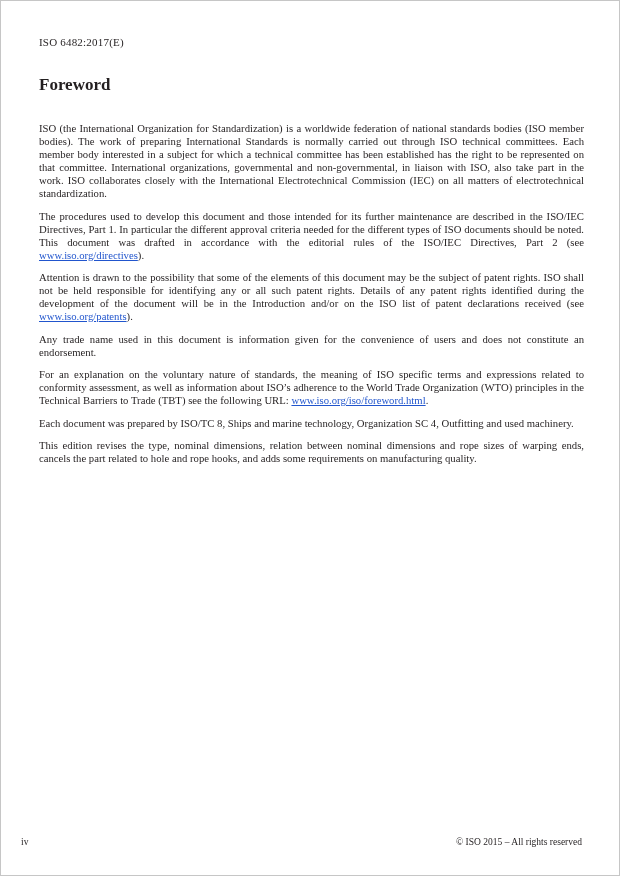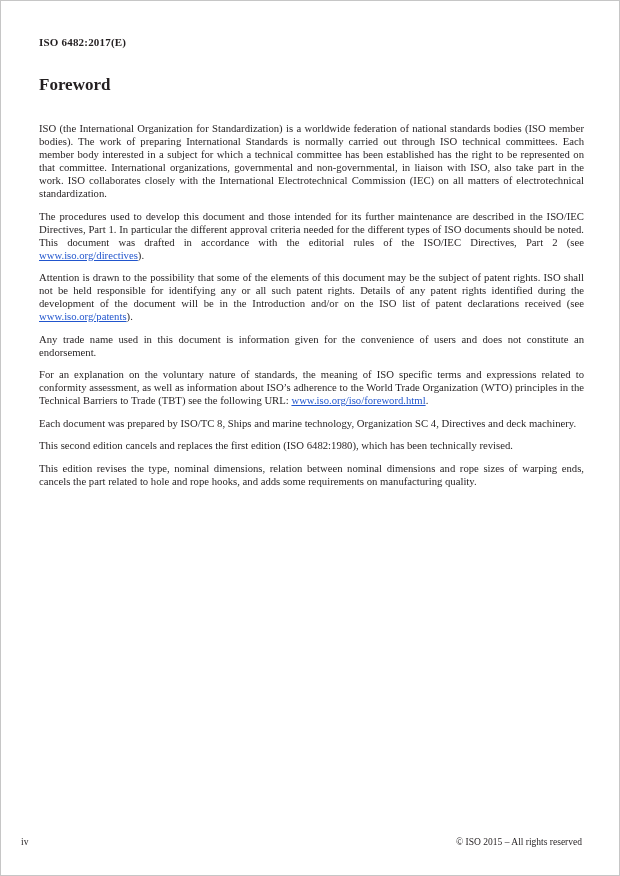--- a/index.html
+++ b/index.html
@@ -12,21 +12,21 @@
     color: var(--text-color, #231f20);
   }
   .page {
     position: absolute; top: 0; left: 0;
     width: 620px; height: 876px;
     background: #ffffff;
     border: 1px solid var(--border-color, #c6c6c6);
   }
   .doc-ref {
     position: absolute; top: 35px; left: 38px;
-    font-size: 11px; font-weight: bold; letter-spacing: 0.2px;
+    font-size: 11px; font-weight: normal; letter-spacing: 0.2px;
   }
   .fw-title {
     position: absolute; top: 74px; left: 38px; margin: 0;
     font-size: 17px; font-weight: bold;
   }
   .body-text {
     position: absolute; top: 121px; left: 38px;
     width: 545px;
     font-size: 10.7px; line-height: 13px;
     text-align: justify;
@@ -52,22 +52,21 @@
   <div class="doc-ref">ISO 6482:2017(E)</div>
 
   <h1 class="fw-title">Foreword</h1>
 
   <div class="body-text" id="paragraphs">
       <p class="para"><span>ISO (the International Organization for Standardization) is a worldwide federation of national standards bodies (ISO member bodies). The work of preparing International Standards is normally carried out through ISO technical committees. Each member body interested in a subject for which a technical committee has been established has the right to be represented on that committee. International organizations, governmental and non-governmental, in liaison with ISO, also take part in the work. ISO collaborates closely with the International Electrotechnical Commission (IEC) on all matters of electrotechnical standardization.</span></p>
       <p class="para"><span>The procedures used to develop this document and those intended for its further maintenance are described in the ISO/IEC Directives, Part 1. In particular the different approval criteria needed for the different types of ISO documents should be noted. This document was drafted in accordance with the editorial rules of the ISO/IEC Directives, Part 2 (see </span><a class="link" href="#">www.iso.org/directives</a><span>).</span></p>
       <p class="para"><span>Attention is drawn to the possibility that some of the elements of this document may be the subject of patent rights. ISO shall not be held responsible for identifying any or all such patent rights. Details of any patent rights identified during the development of the document will be in the Introduction and/or on the ISO list of patent declarations received (see </span><a class="link" href="#">www.iso.org/patents</a><span>).</span></p>
       <p class="para"><span>Any trade name used in this document is information given for the convenience of users and does not constitute an endorsement.</span></p>
       <p class="para"><span>For an explanation on the voluntary nature of standards, the meaning of ISO specific terms and expressions related to conformity assessment, as well as information about ISO’s adherence to the World Trade Organization (WTO) principles in the Technical Barriers to Trade (TBT) see the following URL: </span><a class="link" href="#">www.iso.org/iso/foreword.html</a><span>.</span></p>
-      <p class="para"><span>Each document was prepared by ISO/TC 8, </span><span class="it">Ships and marine technology</span><span>, Organization SC 4, </span><span class="it">Directives and deck machinery</span><span>.</span></p>
-      <p class="para"><span>This second edition cancels and replaces the first edition (ISO 6482:1980), which has been technically revised.</span></p>
+      <p class="para"><span>Each document was prepared by ISO/TC 8, </span><span class="it">Ships and marine technology</span><span>, Organization SC 4, </span><span class="it">Outfitting and used machinery</span><span>.</span></p>
       <p class="para"><span>This edition revises the type, nominal dimensions, relation between nominal dimensions and rope sizes of warping ends, cancels the part related to hole and rope hooks, and adds some requirements on manufacturing quality.</span></p>
     </div>
 
   <div class="footer">
     <span>iv</span>
     <span>© ISO 2015 – All rights reserved</span>
   </div>
 
 </div>
 

